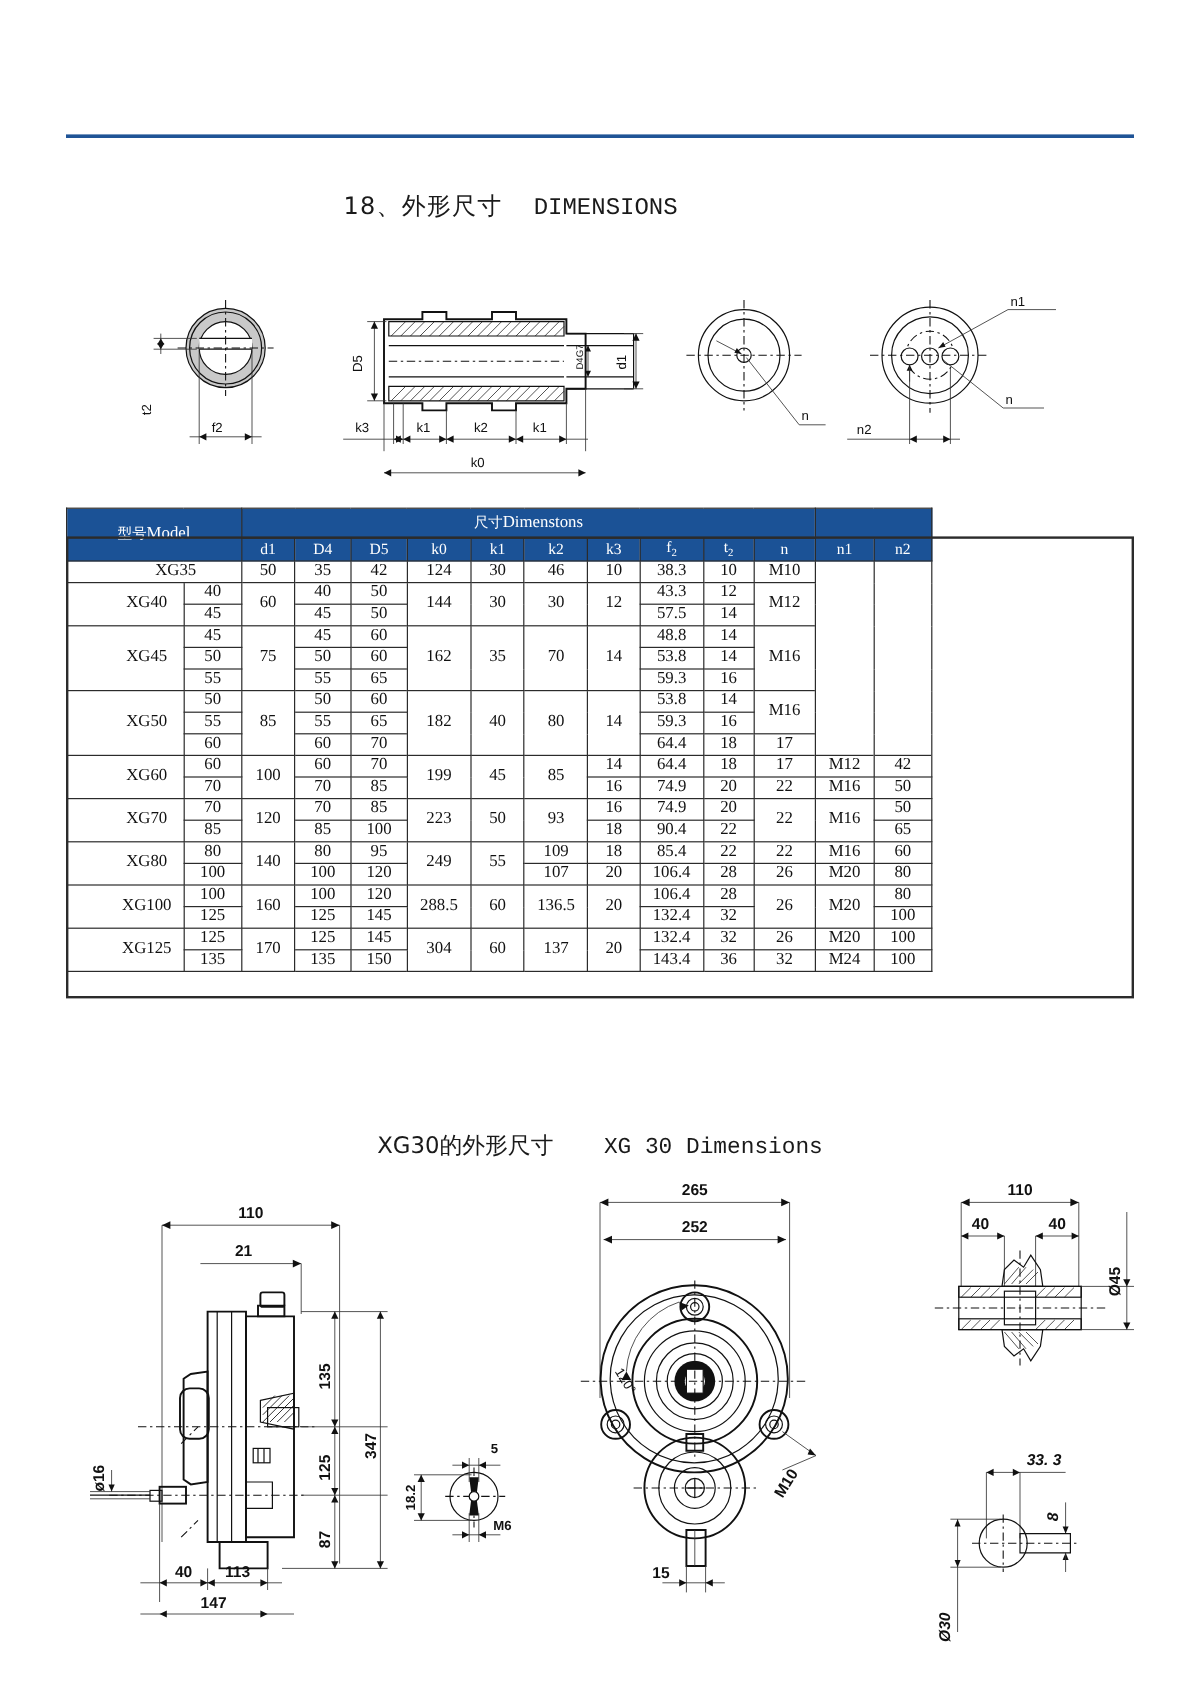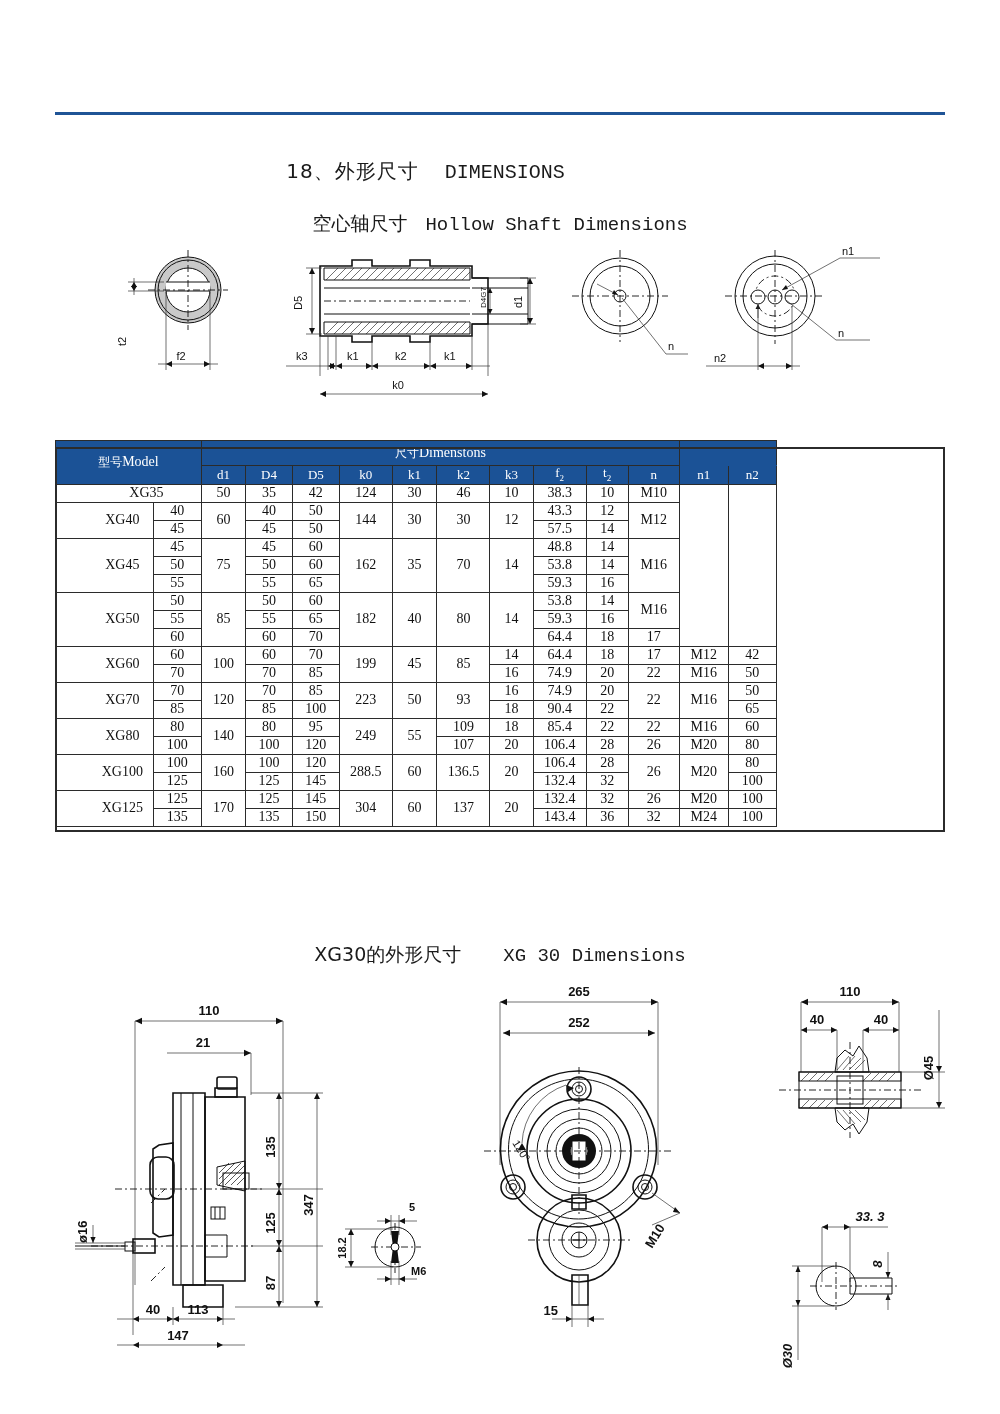--- a/index.html
+++ b/index.html
@@ -44,21 +44,21 @@
   .dimtxt-sm{font-family:"Liberation Sans", sans-serif;font-size:11px;font-weight:bold;fill:#111;}
   .ln{stroke:#111;stroke-width:1;fill:none;}
   .ln-th{stroke:#111;stroke-width:1.6;fill:none;}
   .ln-d{stroke:#111;stroke-width:0.9;fill:none;stroke-dasharray:7 3 2 3;}
   .ln-thin{stroke:#333;stroke-width:0.7;fill:none;}
   .fillg{fill:#c9c9c9;stroke:#111;stroke-width:1;}
   .fillw{fill:#ffffff;stroke:#111;stroke-width:1;}
 
   
   table.dims{
-    position:absolute;left:55px;top:440px;width:722px;
+    position:absolute;left:55px;top:423px;width:722px;
     border-collapse:collapse;
     font-family:"Liberation Serif", serif;
   }
   table.dims th, table.dims td{
     border:1px solid #2b2b2b;
     text-align:center;
     padding:0;
     font-size:14px;
     line-height:1.05;
     height:17px;
@@ -81,23 +81,20 @@
 <body>
 
 <div class="page">
 
   <div class="top-rule"></div>
 
   <div class="title-1">
     <span class="cn">18、外形尺寸</span><span class="en">DIMENSIONS</span>
   </div>
 
-  <div class="title-2">
-    <span class="cn">空心轴尺寸</span><span class="en">Hollow Shaft Dimensions</span>
-  </div>
 
   <div class="dwg" style="left:110px;top:248px;">
     <svg width="790" height="170" viewBox="0 0 790 170">
 
       <g>
         <circle cx="78" cy="42" r="33" class="fillg"></circle>
         <circle cx="78" cy="42" r="30" class="fillg"></circle>
         <circle cx="78" cy="42" r="22" fill="#ffffff" stroke="#111" stroke-width="1"></circle>
         <rect x="56" y="34" width="44" height="9" fill="#ffffff" stroke="none"></rect>
         <line x1="56" y1="34" x2="100" y2="34" class="ln"></line>

